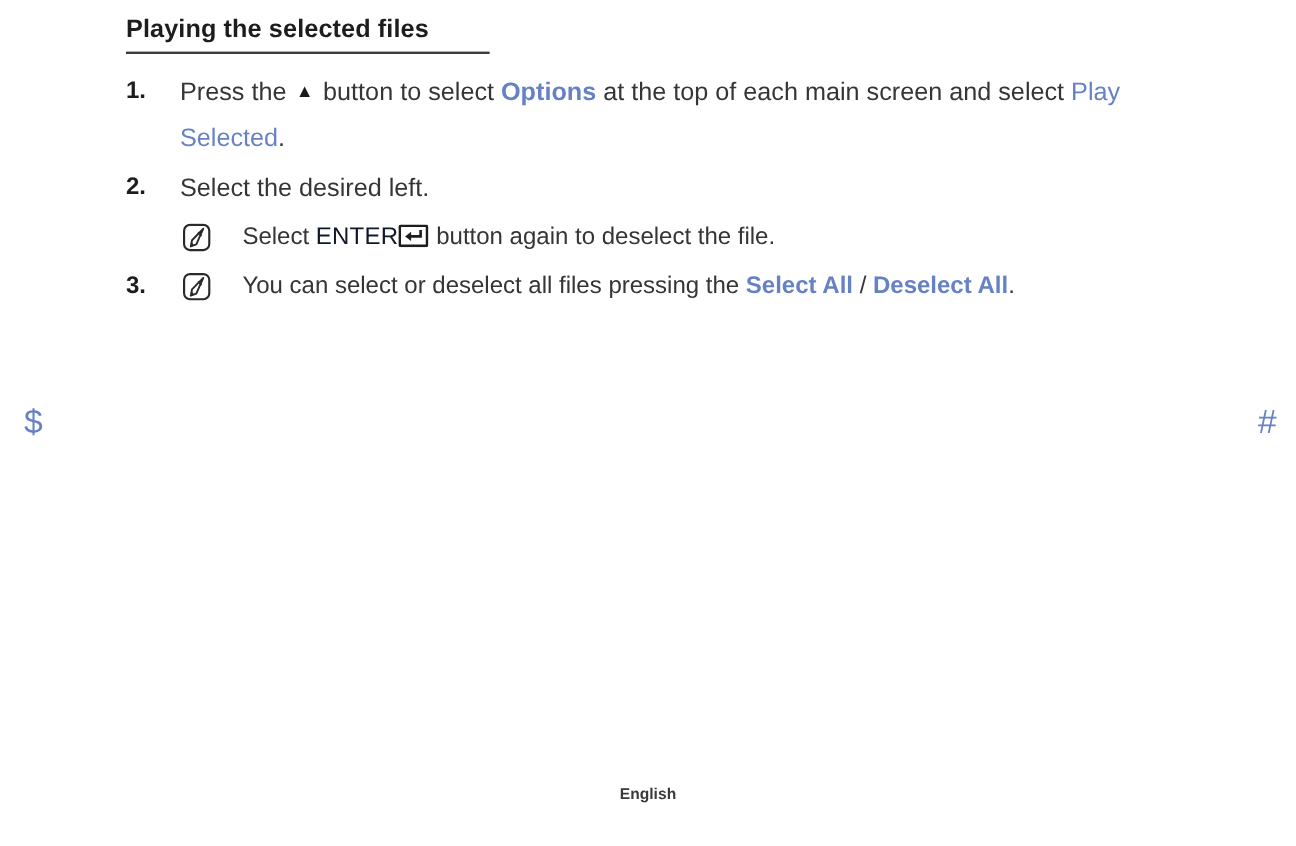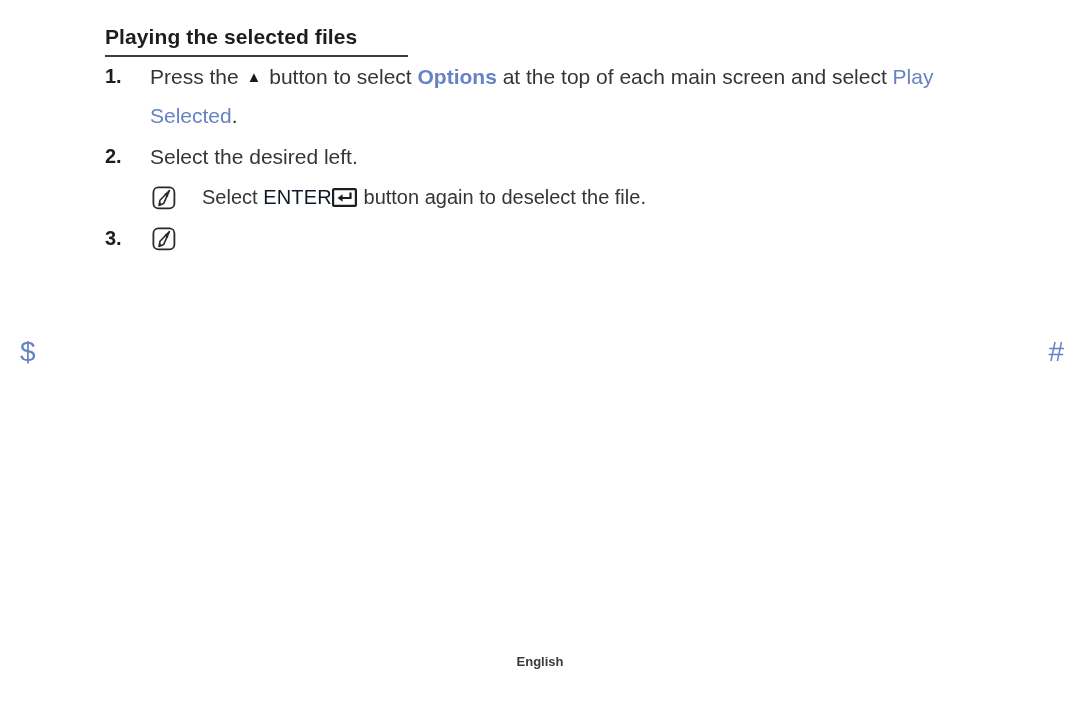--- a/index.html
+++ b/index.html
@@ -21,21 +21,21 @@
   .page {
     position: relative;
     width: 1080px;
     height: 705px;
   }
 
   
   .heading-wrap {
     position: absolute;
     left: 105px;
-    top: 24px;
+    top: 12px;
     width: 880px;
   }
   .heading-title {
     font-size: 21px;
     font-weight: bold;
     color: #1d1d1d;
     letter-spacing: 0.1px;
     line-height: 1.25;
     display: inline-block;
   }
@@ -208,20 +208,23 @@
       <div class="step-num">3.</div>
     </div>
 
     <div class="note">
       <svg class="note-icon" viewBox="0 0 26 24">
         <rect x="1.4" y="1.4" width="21" height="21" rx="5" ry="5" fill="none" stroke="#2a2a2a" stroke-width="1.8"></rect>
         <path d="M17.4 4.6 L8.0 14.2 L7.0 19.4 L11.6 17.6 Z" fill="none" stroke="#2a2a2a" stroke-width="1.6" stroke-linejoin="round"></path>
         <path d="M13.0 7.6 L16.0 10.6" fill="none" stroke="#2a2a2a" stroke-width="1.4"></path>
         <path d="M7.0 19.4 L9.6 18.4 L8.2 16.0 Z" fill="#2a2a2a"></path>
       </svg>
+      <div class="note-text">
+        <span>You can select or deselect all files pressing the </span><span class="blue-b">Select All</span><span class="slash"> / </span><span class="blue-b">Deselect All</span><span>.</span>
+      </div>
     </div>
 
   </div>
 
   <div class="marker marker-left">$</div>
   <div class="marker marker-right">#</div>
 
   <div class="footer">English</div>
 
 </div>

